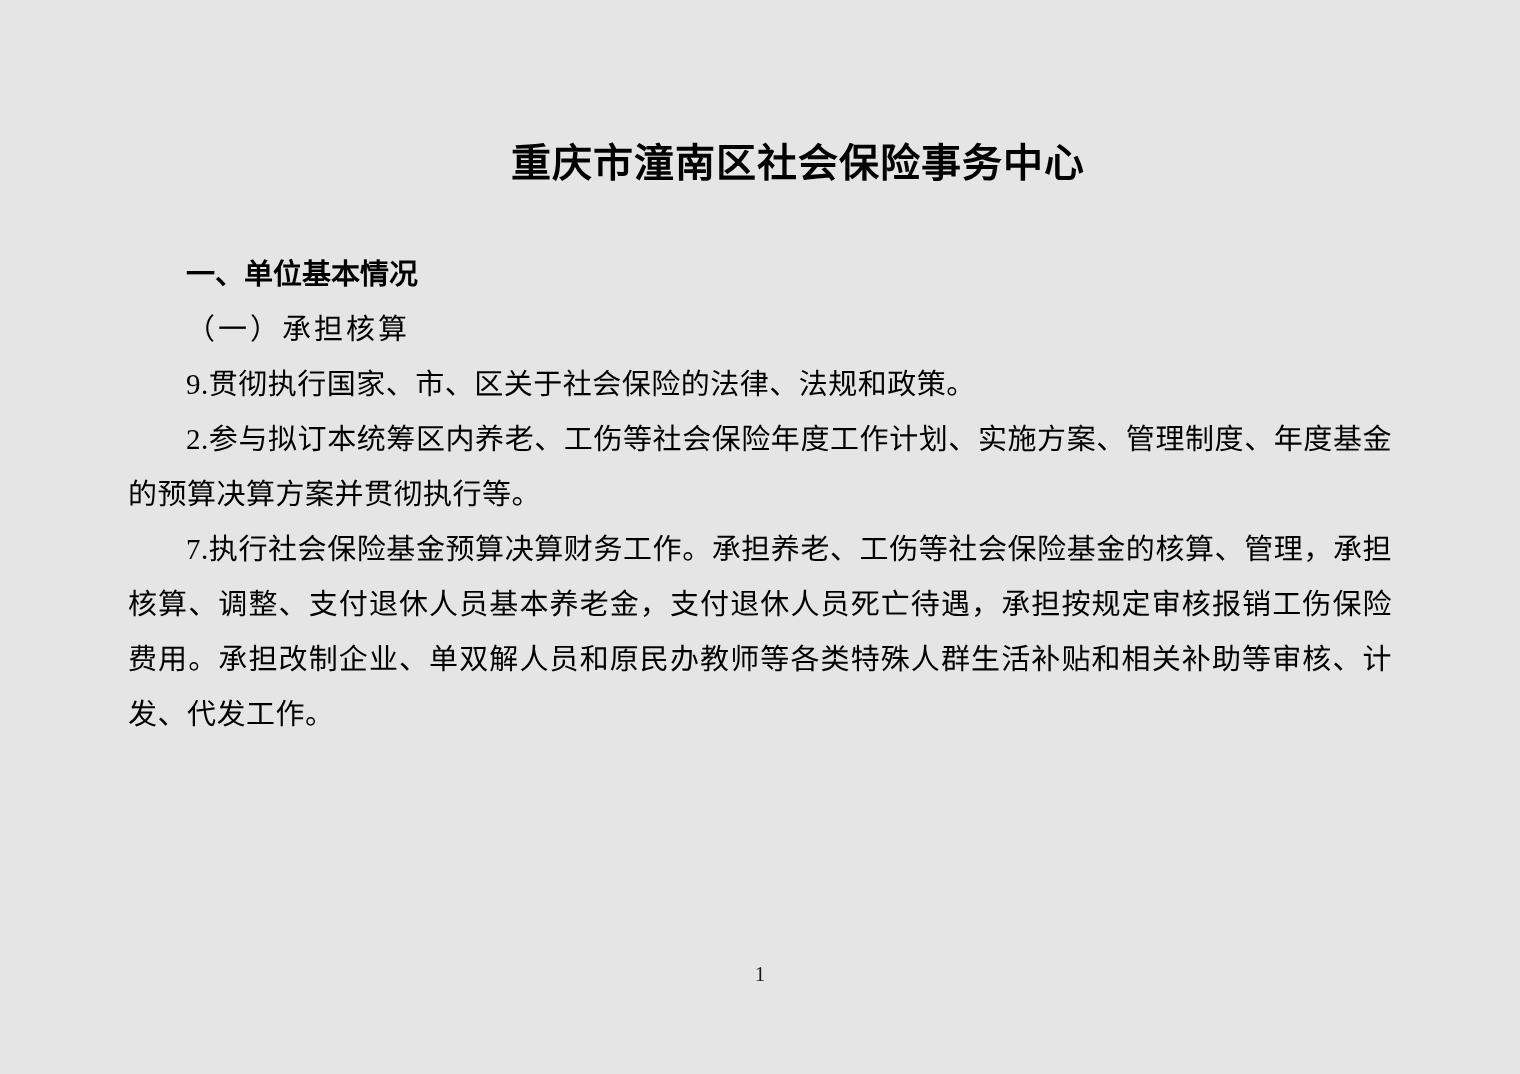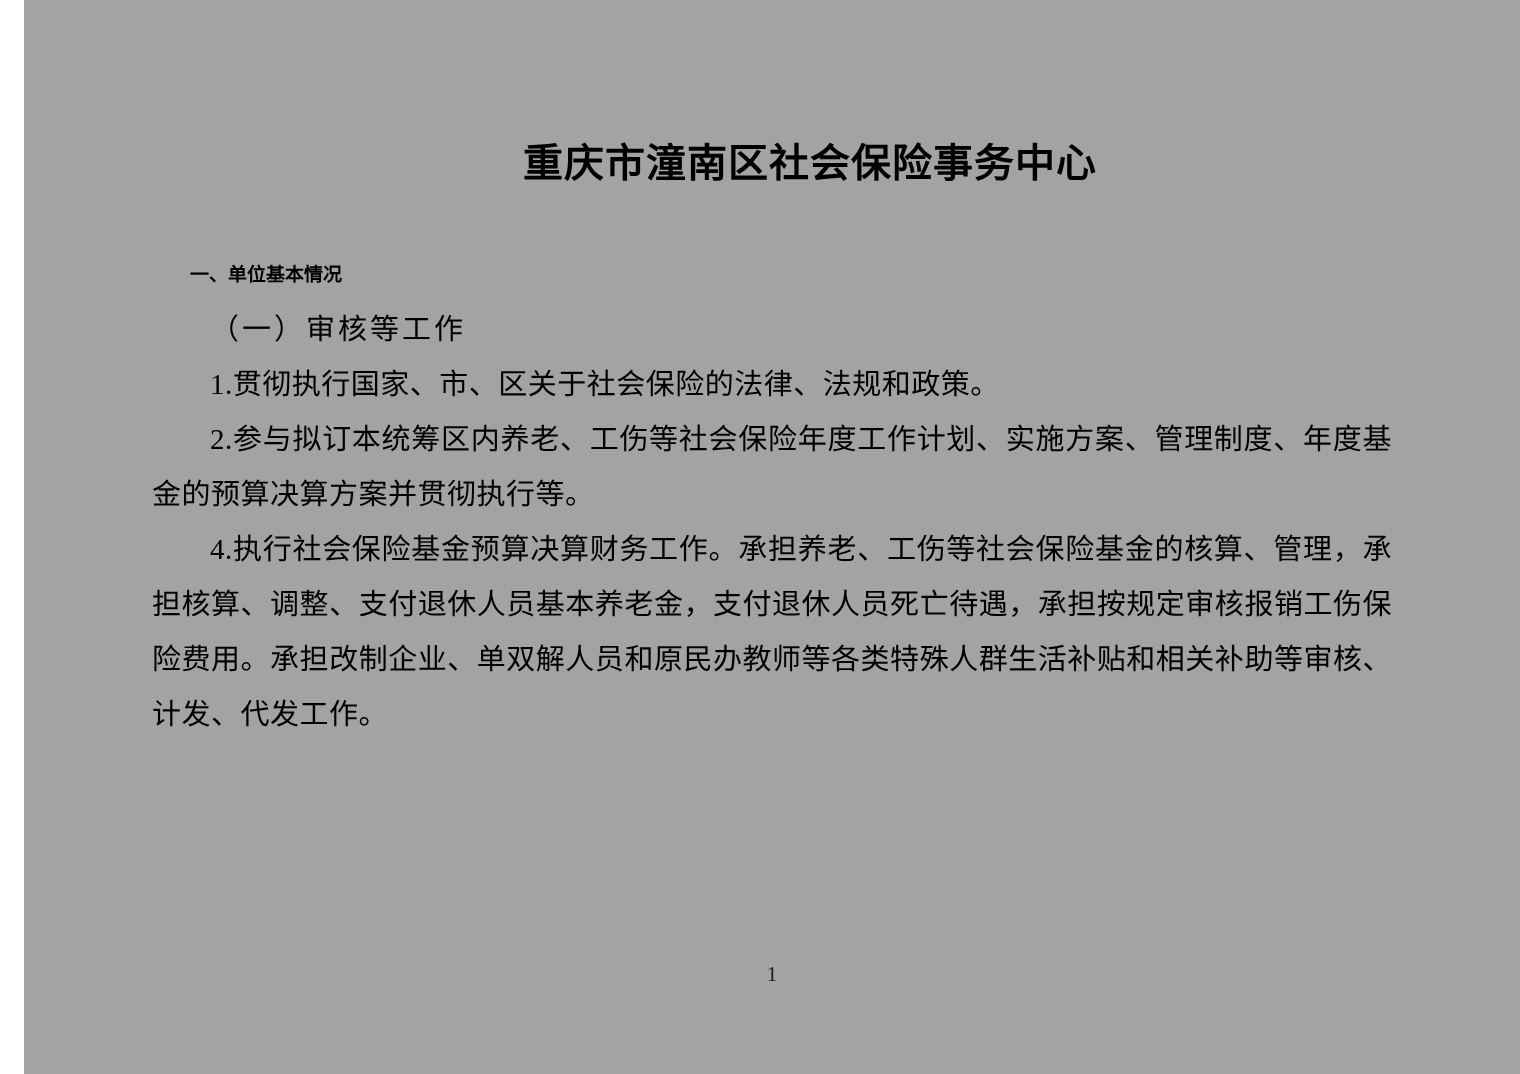--- a/index.html
+++ b/index.html
@@ -8,42 +8,41 @@
     width: 1520px;
     height: 1074px;
     position: relative;
     overflow: hidden;
     font-family: "Liberation Serif", "DejaVu Serif", serif;
     color: #000000;
   }
   .page {
     position: absolute;
     inset: 0;
-    background: #a3a3a3;
-    margin-left: 24px;
+    background: #e5e5e5;
   }
   .content {
     position: absolute;
     left: 128px;
     right: 128px;
     top: 0;
   }
   .doc-title {
     margin-top: 134px;
     padding-left: 76px;            
     text-align: center;
     font-size: 40px;
     line-height: 59px;
     font-weight: bold;
     font-family: "Liberation Serif", "DejaVu Serif", serif;
     letter-spacing: 1px;
   }
   .section-heading {
     margin-top: 54px;
-    font-size: 19px;
+    font-size: 29px;
     line-height: 55px;
     font-weight: bold;
     font-family: "Liberation Sans", "DejaVu Sans", sans-serif;
     text-indent: 2em;
   }
   .subsection-heading {
     font-size: 29px;
     line-height: 55px;
     font-weight: normal;
     font-family: "Liberation Serif", "DejaVu Serif", serif;
@@ -76,25 +75,25 @@
 
 <div class="page">
   <div class="content">
 
     <div class="doc-title">
       <div>重庆市潼南区社会保险事务中心</div>
     </div>
 
     <div class="section-heading">一、单位基本情况</div>
 
-    <div class="subsection-heading">（一）审核等工作</div>
+    <div class="subsection-heading">（一）承担核算</div>
 
-    <p class="body-paragraph">1.贯彻执行国家、市、区关于社会保险的法律、法规和政策。</p>
+    <p class="body-paragraph">9.贯彻执行国家、市、区关于社会保险的法律、法规和政策。</p>
 
     <p class="body-paragraph">2.参与拟订本统筹区内养老、工伤等社会保险年度工作计划、实施方案、管理制度、年度基金的预算决算方案并贯彻执行等。</p>
 
 
-    <p class="body-paragraph">4.执行社会保险基金预算决算财务工作。承担养老、工伤等社会保险基金的核算、管理，承担核算、调整、支付退休人员基本养老金，支付退休人员死亡待遇，承担按规定审核报销工伤保险费用。承担改制企业、单双解人员和原民办教师等各类特殊人群生活补贴和相关补助等审核、计发、代发工作。</p>
+    <p class="body-paragraph">7.执行社会保险基金预算决算财务工作。承担养老、工伤等社会保险基金的核算、管理，承担核算、调整、支付退休人员基本养老金，支付退休人员死亡待遇，承担按规定审核报销工伤保险费用。承担改制企业、单双解人员和原民办教师等各类特殊人群生活补贴和相关补助等审核、计发、代发工作。</p>
 
   </div>
 
   <div class="page-number">1</div>
 </div>
 
 </body></html>

